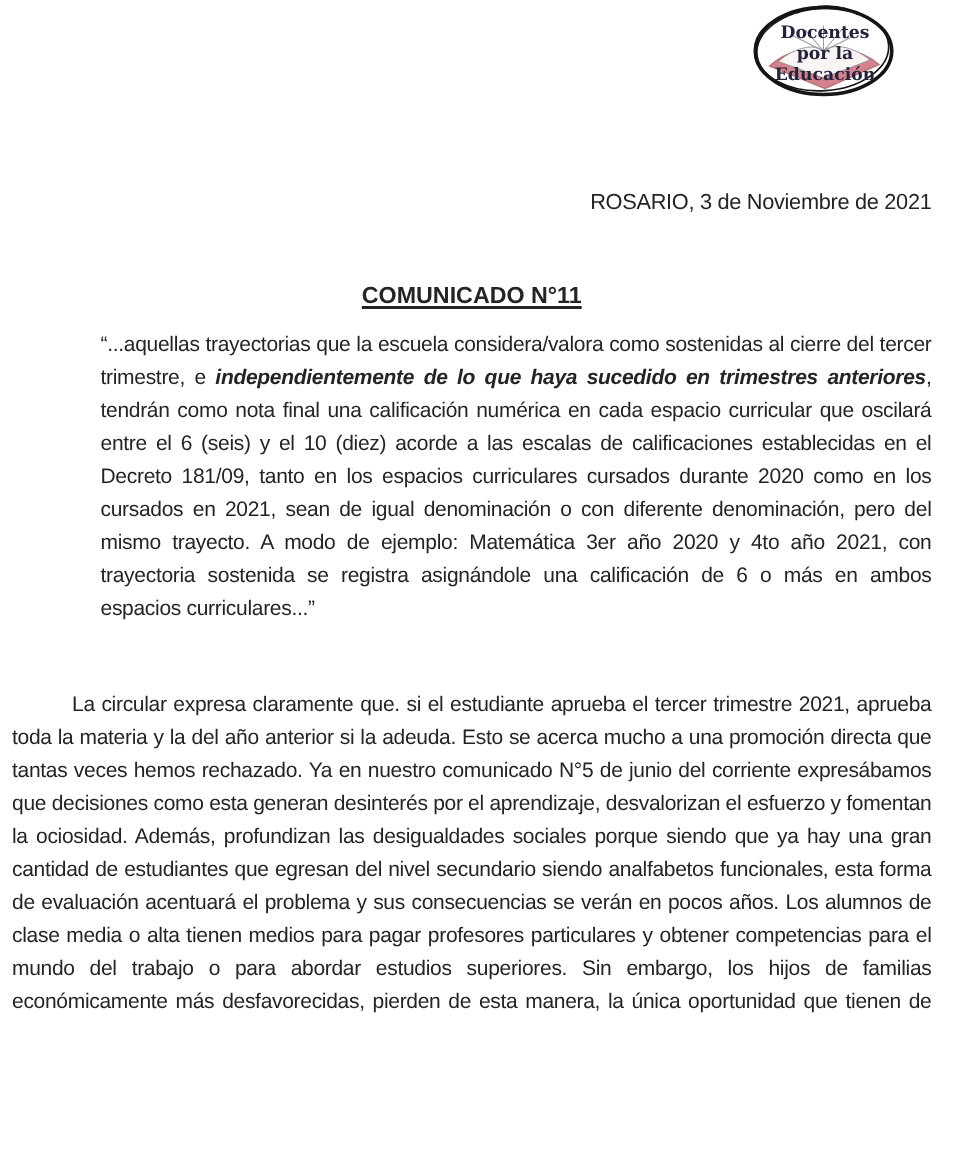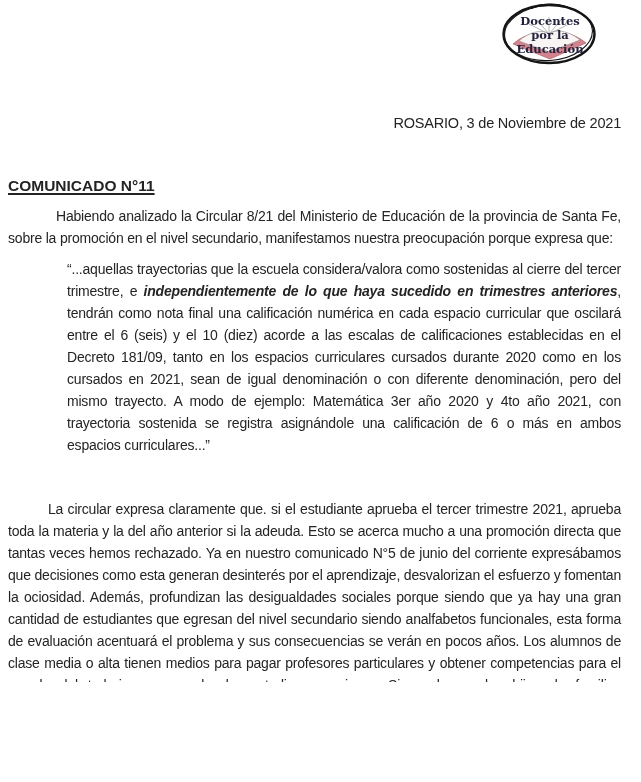--- a/index.html
+++ b/index.html
@@ -6,21 +6,21 @@
     margin: 0;
     padding: 0;
     background: #ffffff;
   }
   .page {
     position: relative;
     width: 641px;
     height: 682px;
     background: #ffffff;
     box-sizing: border-box;
-    padding: 4px 20px 0 8px;
+    padding: 16px 20px 0 8px;
     overflow: hidden;
     font-family: "Liberation Sans", "DejaVu Sans", sans-serif;
     color: #242424;
   }
   .logo {
     position: absolute;
     top: 2px;
     left: 501px;
     width: 98px;
     height: 64px;
@@ -37,20 +37,21 @@
     margin-top: 108px;
     line-height: 22px;
     font-size: 14.5px;
     letter-spacing: -0.2px;
     text-align: right;
     white-space: nowrap;
   }
   .doc-title {
     margin-top: 41px;
     line-height: 22px;
+    text-align: center;
     font-size: 15.5px;
     font-weight: bold;
   }
   .doc-title .underlined {
     text-decoration: underline;
     text-decoration-thickness: 1.8px;
     text-underline-offset: 2px;
   }
   .body-par {
     margin: 0;
@@ -98,19 +99,18 @@
       <text class="logo-text" x="49" y="51">Educación</text>
     </svg>
   </div>
 
   <div class="date-line">ROSARIO, 3 de Noviembre de 2021</div>
 
   <div class="doc-title">
     <span class="underlined">COMUNICADO N°11</span>
   </div>
 
-  <p class="body-par intro-par">Habiendo analizado la Circular 8/21 del Ministerio de Educación de la provincia de Santa Fe, sobre la promoción en el nivel secundario, manifestamos nuestra preocupación porque expresa que:</p>
 
   <p class="body-par quote-block"><span>“...aquellas trayectorias que la escuela considera/valora como sostenidas al cierre del tercer trimestre, e </span><span class="quote-emph">independientemente de lo que haya sucedido en trimestres anteriores</span><span>, tendrán como nota final una calificación numérica en cada espacio curricular que oscilará entre el 6 (seis) y el 10 (diez) acorde a las escalas de calificaciones establecidas en el Decreto 181/09, tanto en los espacios curriculares cursados durante 2020 como en los cursados en 2021, sean de igual denominación o con diferente denominación, pero del mismo trayecto. A modo de ejemplo: Matemática 3er año 2020 y 4to año 2021, con trayectoria sostenida se registra asignándole una calificación de 6 o más en ambos espacios curriculares...”</span></p>
 
   <p class="body-par closing-par">La circular expresa claramente que. si el estudiante aprueba el tercer trimestre 2021, aprueba toda la materia y la del año anterior si la adeuda. Esto se acerca mucho a una promoción directa que tantas veces hemos rechazado. Ya en nuestro comunicado N°5 de junio del corriente expresábamos que decisiones como esta generan desinterés por el aprendizaje, desvalorizan el esfuerzo y fomentan la ociosidad. Además, profundizan las desigualdades sociales porque siendo que ya hay una gran cantidad de estudiantes que egresan del nivel secundario siendo analfabetos funcionales, esta forma de evaluación acentuará el problema y sus consecuencias se verán en pocos años. Los alumnos de clase media o alta tienen medios para pagar profesores particulares y obtener competencias para el mundo del trabajo o para abordar estudios superiores. Sin embargo, los hijos de familias económicamente más desfavorecidas, pierden de esta manera, la única oportunidad que tienen de aprender.</p>
 
 </div>
 
 </body></html>

